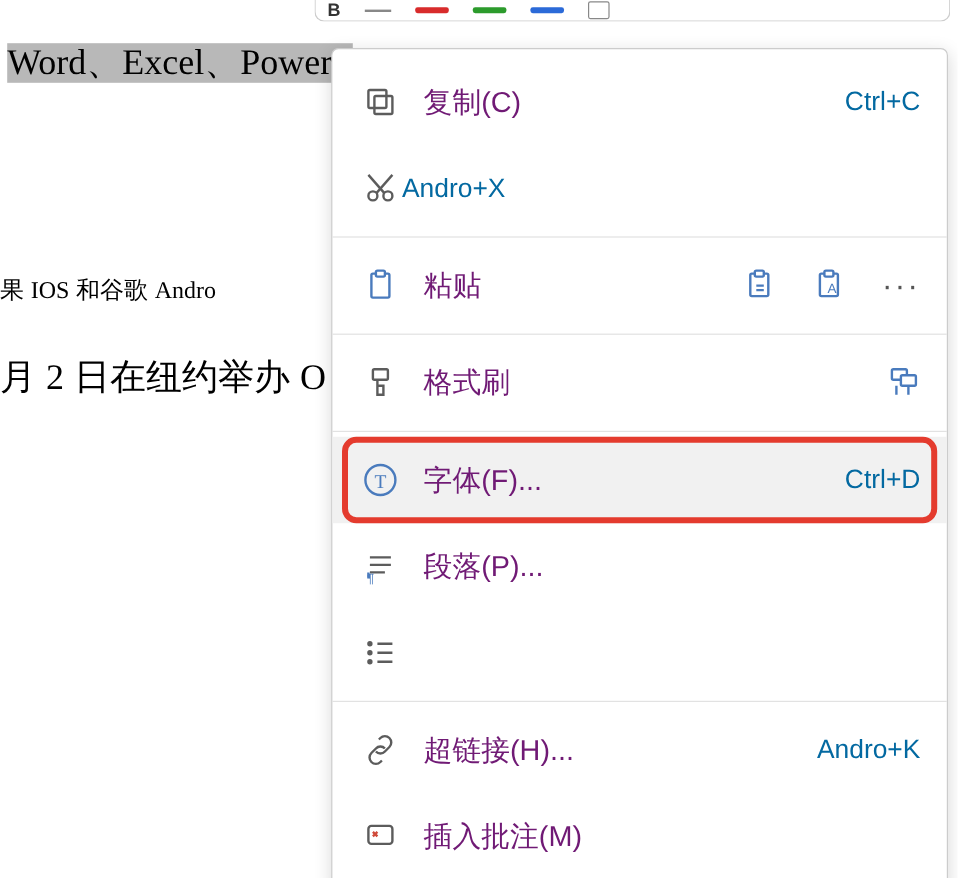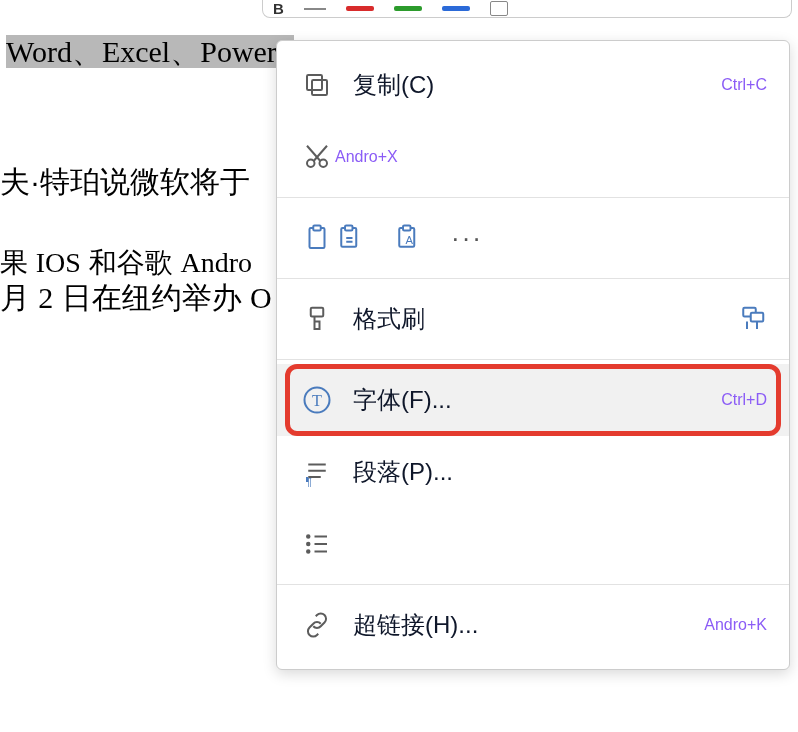--- a/index.html
+++ b/index.html
@@ -20,23 +20,23 @@
   .line1 {
     position: absolute;
     top: 32px; left: 6px;
     font-size: 30px;
     font-family: "Times New Roman", serif;
   }
   .line1 .highlight {
     background: #b8b8b8;
   }
   .line2 { position: absolute; top: 162px; left: 0; font-size: 30px; }
-  .line3 { position: absolute; top: 244px; left: 0; font-size: 28px; }
+  .line3 { position: absolute; top: 228px; left: 0; font-size: 20px; }
   .line3 .lat { font-family: "Times New Roman", serif; }
-  .line4 { position: absolute; top: 278px; left: 0; font-size: 30px; }
+  .line4 { position: absolute; top: 294px; left: 0; font-size: 30px; }
   .line4 .lat { font-family: "Times New Roman", serif; }
 
   .mini-toolbar {
     position: absolute;
     top: 0;
     left: 262px;
     width: 530px;
     height: 18px;
     background: #fff;
     border: 1px solid #ccc;
@@ -81,25 +81,25 @@
   .menu-item .mi-icon {
     width: 36px;
     display: flex;
     justify-content: center;
     color: #5c5c5c;
   }
   .menu-item .mi-label {
     flex: 1;
     font-size: 24px;
     padding-left: 18px;
-    color: #0f172a;
+    color: #701a75;
   }
   .menu-item .mi-short {
-    font-size: 16px;
-    color: #8b5cf6;
+    font-size: 22px;
+    color: #0369a1;
     font-family: Arial, sans-serif;
   }
   .menu-sep {
     height: 1px;
     background: #e2e2e2;
     margin: 4px 0;
   }
   .paste-row .extras {
     display: flex;
     gap: 28px;
@@ -124,21 +124,20 @@
   .font-item { background: #f1f1f1; }
   svg { display:block; }
 </style>
 </head>
 <body>
 
 <div class="doc-bg">
   <div class="line1">
     <span class="highlight">Word、Excel、PowerP</span>
   </div>
-  <div class="line2">夫·特珀说微软将于</div>
   <div class="line3">
     <span>果 </span><span class="lat">IOS</span><span> 和谷歌 </span><span class="lat">Andro</span>
   </div>
   <div class="line4">
     <span>月 </span><span class="lat">2</span><span> 日在纽约举办 </span><span class="lat">O</span>
   </div>
 </div>
 
 <div class="mini-toolbar">
   <span class="bold">B</span>
@@ -176,20 +175,21 @@
 
   <div class="menu-sep"></div>
 
   <div class="menu-item paste-row">
     <span class="mi-icon">
       <svg width="30" height="30" viewBox="0 0 24 24" fill="none" stroke="#4a7bbd" stroke-width="1.6">
         <rect x="6" y="4" width="12" height="16" rx="1"></rect>
         <rect x="9" y="2" width="6" height="4" rx="1" fill="#fff"></rect>
       </svg>
     </span>
+    <span class="mi-label">粘贴</span>
     <span class="extras">
       <span>
         <svg width="30" height="30" viewBox="0 0 24 24" fill="none" stroke="#4a7bbd" stroke-width="1.6">
           <rect x="5" y="4" width="12" height="15" rx="1"></rect>
           <rect x="8" y="2" width="6" height="4" rx="1" fill="#fff"></rect>
           <path d="M9 12h5M9 15h5" stroke="#4a7bbd"></path>
         </svg>
       </span>
       <span>
         <svg width="30" height="30" viewBox="0 0 24 24" fill="none" stroke="#4a7bbd" stroke-width="1.6">
@@ -265,14 +265,23 @@
     <span class="mi-icon">
       <svg width="30" height="30" viewBox="0 0 24 24" fill="none" stroke="#5c5c5c" stroke-width="1.6">
         <path d="M9 13a4 4 0 0 0 6 0l3-3a4 4 0 0 0-6-6l-1 1"></path>
         <path d="M15 11a4 4 0 0 0-6 0l-3 3a4 4 0 0 0 6 6l1-1"></path>
       </svg>
     </span>
     <span class="mi-label">超链接(H)...</span>
     <span class="mi-short">Andro+K</span>
   </div>
 
+  <div class="menu-item">
+    <span class="mi-icon">
+      <svg width="30" height="30" viewBox="0 0 24 24" fill="none" stroke="#5c5c5c" stroke-width="1.6">
+        <rect x="4" y="5" width="16" height="12" rx="2"></rect>
+        <path d="M7 9l3 3M10 9l-3 3" stroke="#d04a3a"></path>
+      </svg>
+    </span>
+    <span class="mi-label">插入批注(M)</span>
+  </div>
 
 </div>
 
 </body></html>

